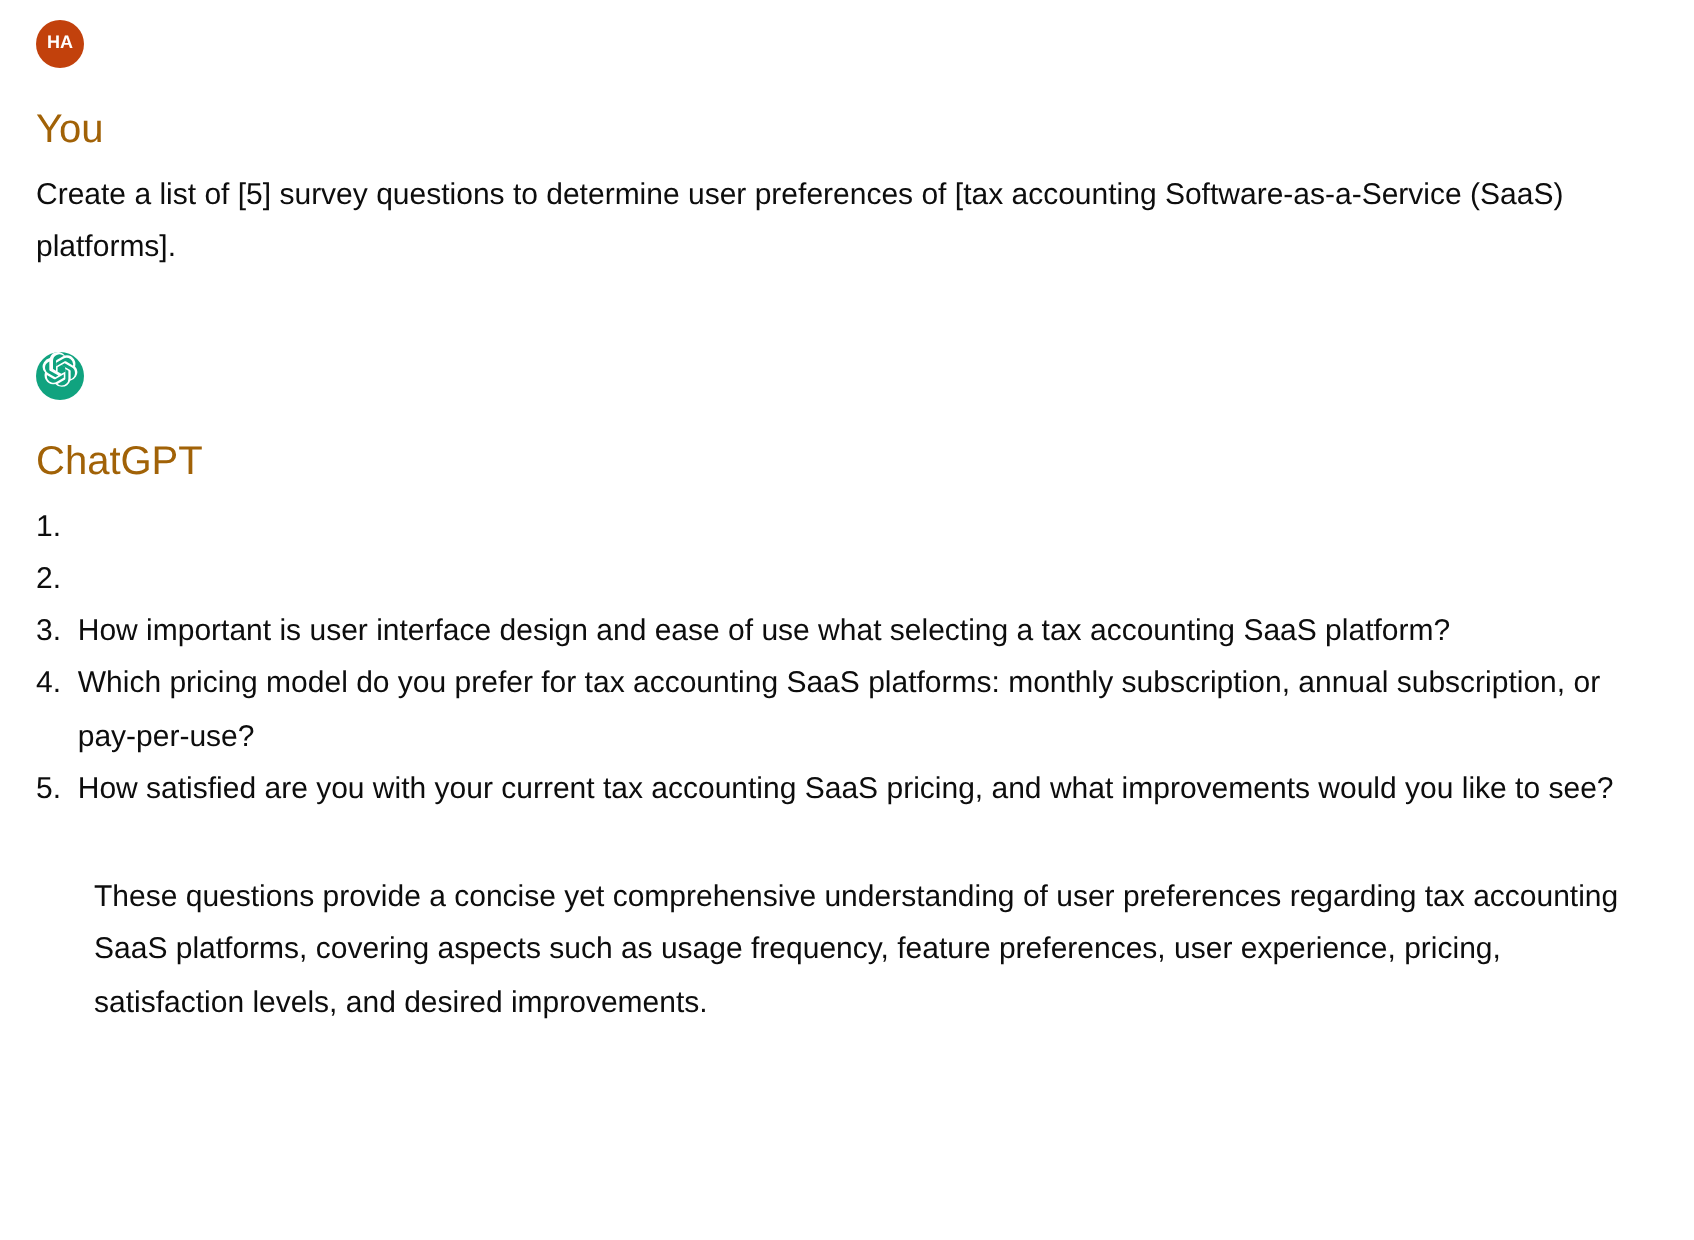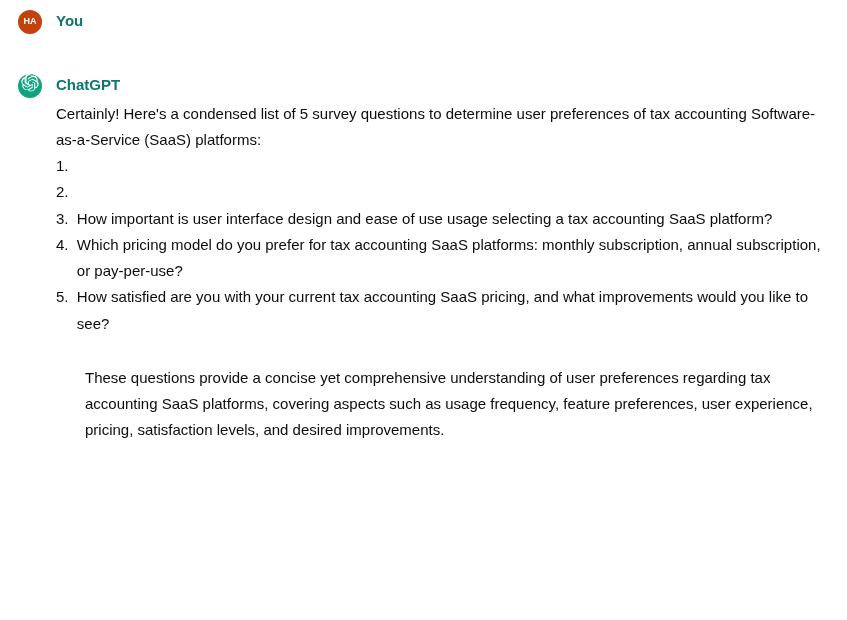--- a/index.html
+++ b/index.html
@@ -13,20 +13,21 @@
       color: #0d0d0d;
       font-size: 15px;
       line-height: 1.75;
       padding: 8px 18px;
       width: 847px;
     }
     .message {
       display: flex;
       gap: 14px;
       margin-bottom: 36px;
+      flex-direction: column;
     }
     .avatar {
       width: 24px;
       height: 24px;
       border-radius: 50%;
       flex-shrink: 0;
       display: flex;
       align-items: center;
       justify-content: center;
       font-size: 9px;
@@ -43,24 +44,24 @@
     }
     .avatar-assistant svg {
       width: 100%;
       height: 100%;
     }
     .message-body {
       flex: 1;
       min-width: 0;
     }
     .sender {
-      font-weight: 700;
-      font-size: 15px;
+      font-weight: 400;
+      font-size: 20px;
       margin-bottom: 2px;
-      color: #0f766e;
+      color: #a16207;
     }
     .content {
       color: #0d0d0d;
     }
     .content p {
       margin-bottom: 0;
     }
     .intro {
       margin-bottom: 28px;
     }
@@ -80,45 +81,47 @@
   </style>
 </head>
 <body>
 
 <div class="message">
   <div class="avatar avatar-user">
     <span>HA</span>
   </div>
   <div class="message-body">
     <div class="sender">You</div>
+    <div class="content">
+      <p>Create a list of [5] survey questions to determine user preferences of [tax accounting Software-as-a-Service (SaaS) platforms].</p>
+    </div>
   </div>
 </div>
 
 <div class="message">
   <div class="avatar avatar-assistant">
     <span>
       <svg viewBox="0 0 41 41" fill="none" xmlns="http://www.w3.org/2000/svg">
         <path d="M37.5 16.8a9.9 9.9 0 0 0-.85-8.13 10 10 0 0 0-10.8-4.8A9.9 9.9 0 0 0 18.4 0a10 10 0 0 0-9.55 6.93A9.9 9.9 0 0 0 2.22 11.7a10 10 0 0 0 1.23 11.74 9.9 9.9 0 0 0 .85 8.13 10 10 0 0 0 10.8 4.8 9.9 9.9 0 0 0 7.46 3.32 10 10 0 0 0 9.55-6.93 9.9 9.9 0 0 0 6.63-4.8 10 10 0 0 0-1.24-11.74ZM22.56 38.08a7.4 7.4 0 0 1-4.77-1.72l.24-.13 7.93-4.58a1.3 1.3 0 0 0 .65-1.13V19.35l3.35 1.94a.12.12 0 0 1 .07.09v9.26a7.45 7.45 0 0 1-7.47 7.44Zm-16-6.83a7.4 7.4 0 0 1-.9-5l.24.15 7.93 4.58a1.3 1.3 0 0 0 1.3 0l9.68-5.6v3.87a.12.12 0 0 1-.05.1L16.75 34a7.45 7.45 0 0 1-10.18-2.73ZM4.47 14a7.4 7.4 0 0 1 3.88-3.27v9.43a1.3 1.3 0 0 0 .65 1.13l9.68 5.59-3.35 1.93a.12.12 0 0 1-.11.01l-8.02-4.63A7.45 7.45 0 0 1 4.47 14Zm27.53 6.4-9.68-5.58 3.35-1.93a.12.12 0 0 1 .11-.01l8.02 4.63a7.44 7.44 0 0 1-1.15 13.43v-9.43a1.3 1.3 0 0 0-.65-1.12Zm3.34-5.02-.24-.14-7.93-4.58a1.3 1.3 0 0 0-1.3 0l-9.68 5.59V12.4a.12.12 0 0 1 .05-.1l8.02-4.63a7.44 7.44 0 0 1 11.07 7.7ZM15.97 21.34l-3.35-1.93a.12.12 0 0 1-.07-.1v-9.25a7.44 7.44 0 0 1 12.23-5.71l-.23.13-7.93 4.58a1.3 1.3 0 0 0-.65 1.13v11.16Zm1.82-3.92 4.31-2.49 4.31 2.49v4.98l-4.31 2.49-4.31-2.49v-4.98Z" fill="#fff"></path>
       </svg>
     </span>
   </div>
   <div class="message-body">
     <div class="sender">ChatGPT</div>
     <div class="content">
-      <p class="intro">Certainly! Here's a condensed list of 5 survey questions to determine user preferences of tax accounting Software-as-a-Service (SaaS) platforms:</p>
       <div class="list">
         <div class="list-item">
           <span class="list-num">1.  </span>
         </div>
         <div class="list-item">
           <span class="list-num">2.  </span>
         </div>
         <div class="list-item">
           <span class="list-num">3.  </span>
-          <span>How important is user interface design and ease of use usage selecting a tax accounting SaaS platform?</span>
+          <span>How important is user interface design and ease of use what selecting a tax accounting SaaS platform?</span>
         </div>
         <div class="list-item">
           <span class="list-num">4.  </span>
           <span>Which pricing model do you prefer for tax accounting SaaS platforms: monthly subscription, annual subscription, or pay-per-use?</span>
         </div>
         <div class="list-item">
           <span class="list-num">5.  </span>
           <span>How satisfied are you with your current tax accounting SaaS pricing, and what improvements would you like to see?</span>
         </div>
       </div>

